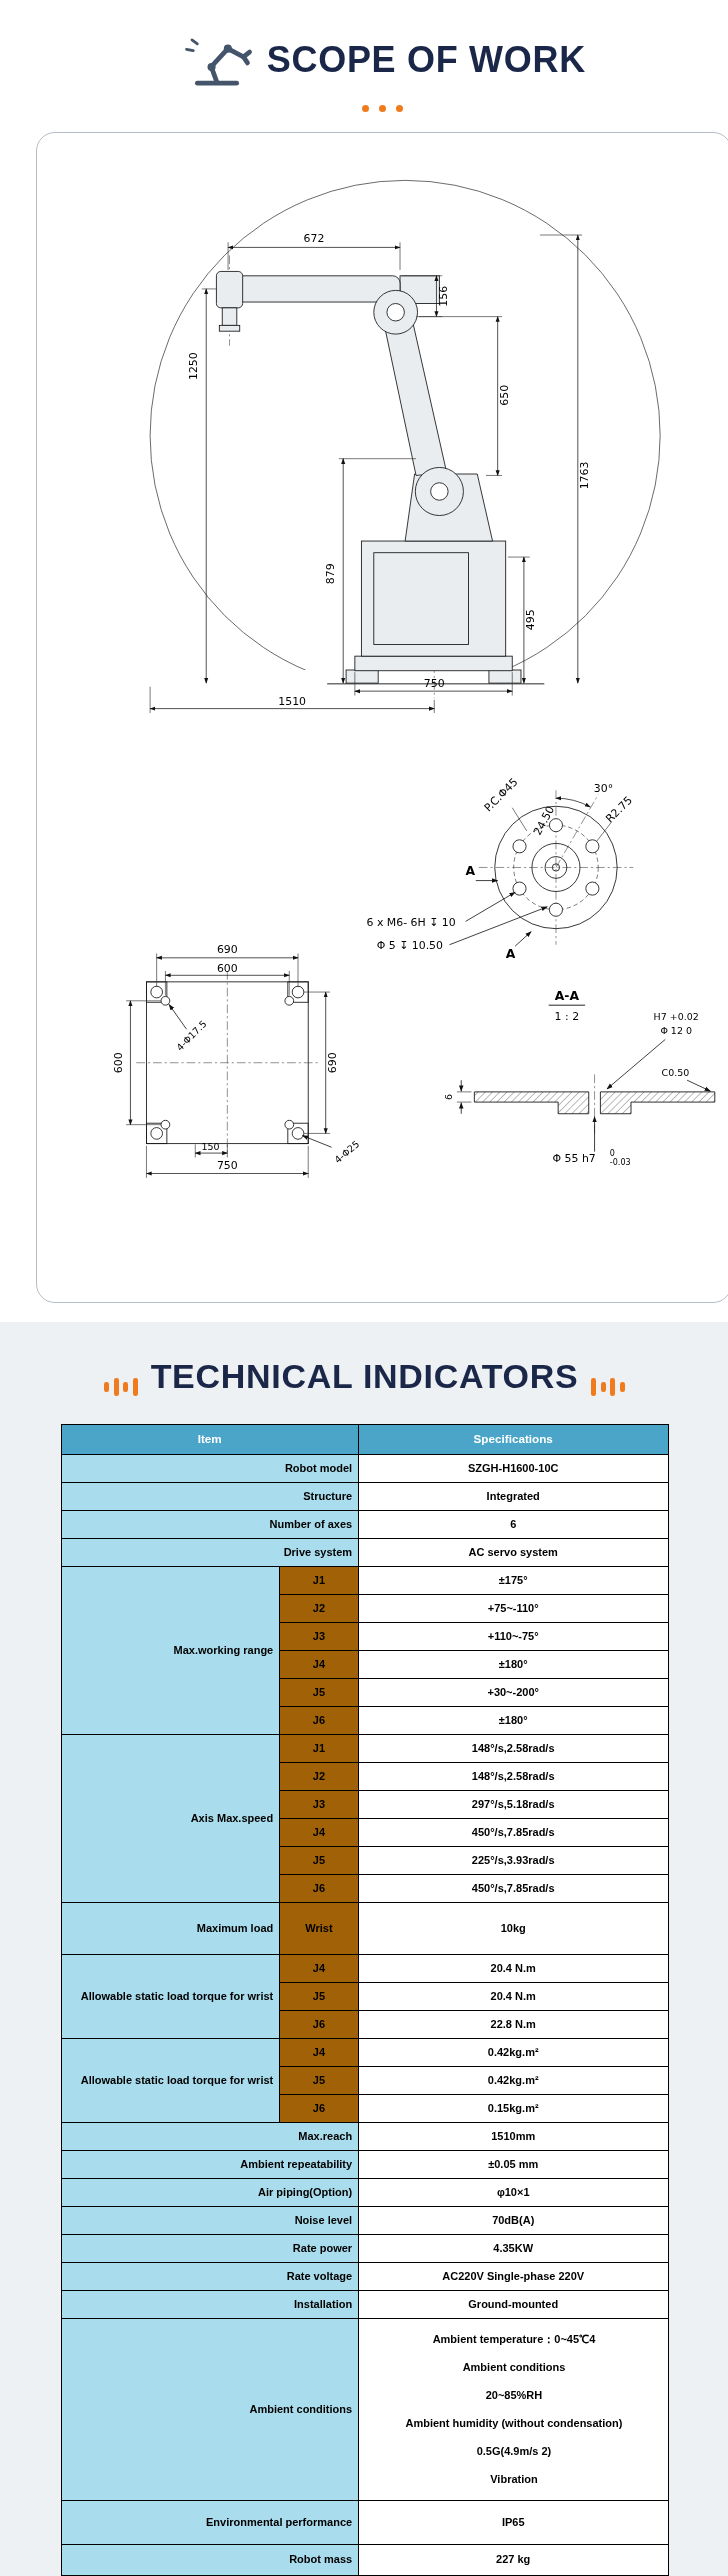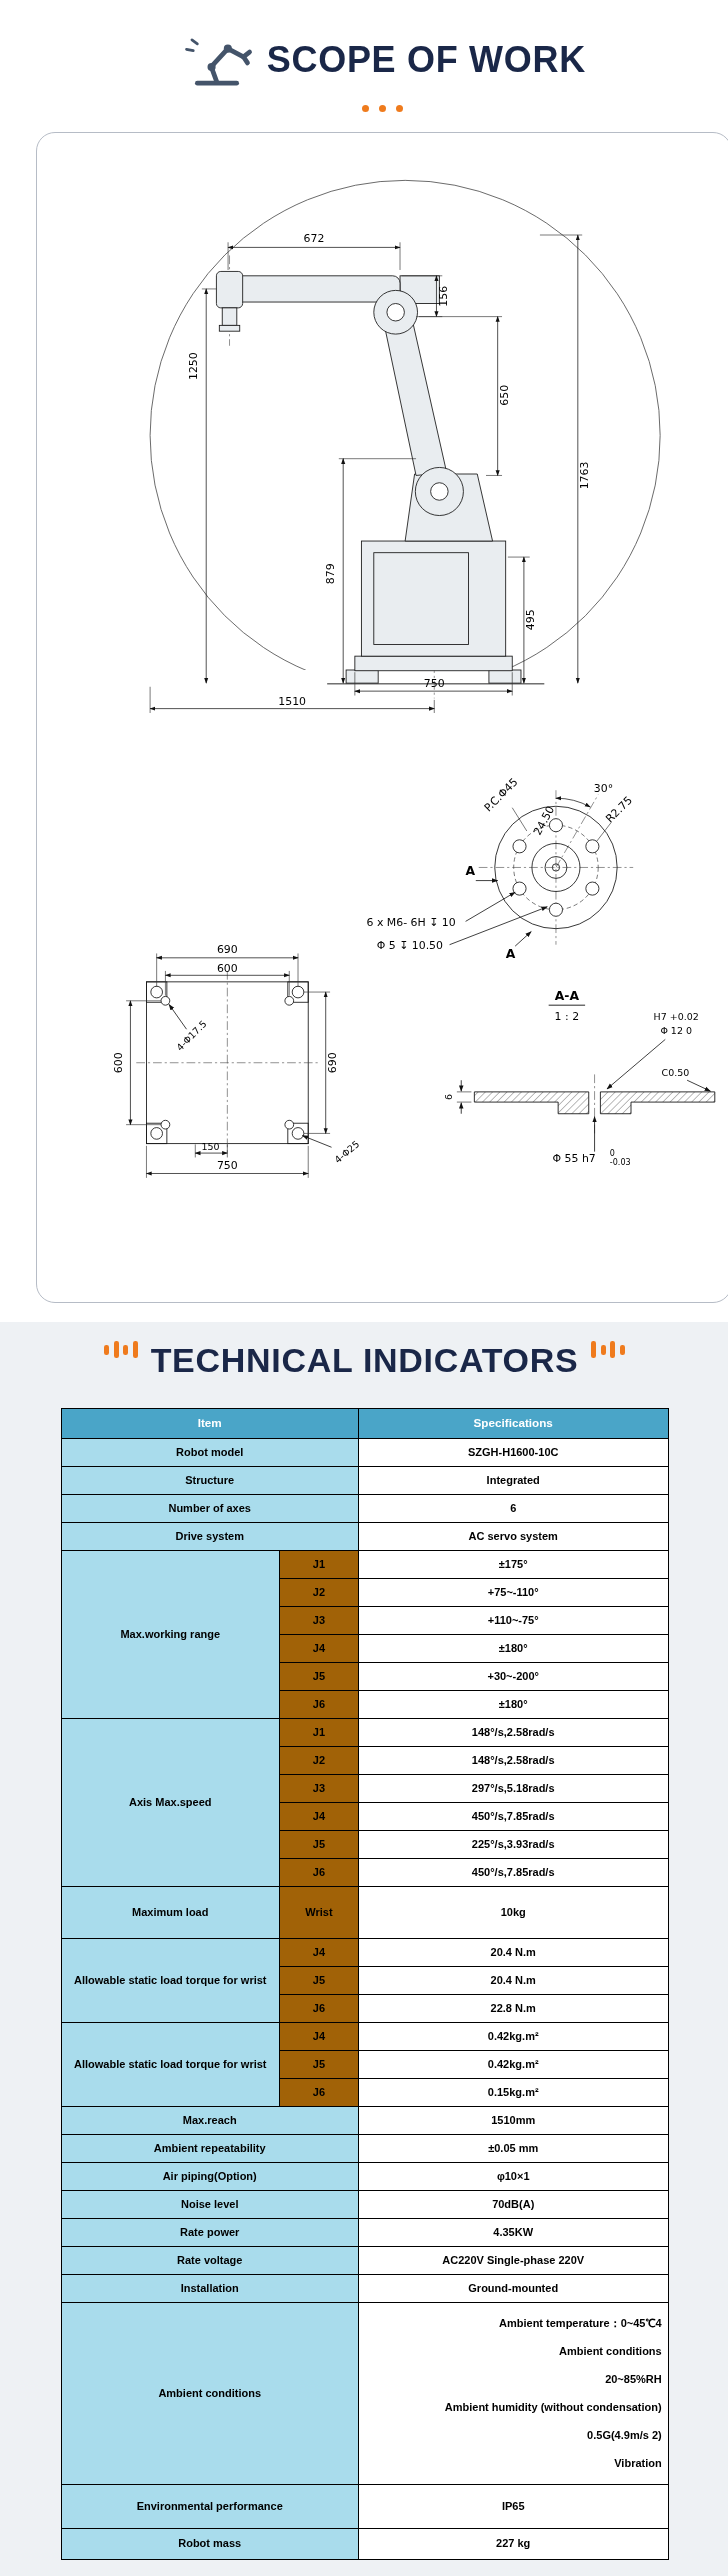--- a/index.html
+++ b/index.html
@@ -10,40 +10,40 @@
   .top-section{background:#ffffff;flex:none;padding-bottom:19px;padding-left:36px;}
   .scope-header{display:flex;align-items:center;justify-content:center;gap:11.7px;padding-top:29px;}
   .scope-title{font-weight:800;font-size:36px;color:#1a2748;letter-spacing:0.7px;font-family:"Liberation Sans",sans-serif;}
   .dots{display:flex;gap:9.5px;justify-content:center;margin-top:14.6px;}
   .dot{width:7.3px;height:7.3px;border-radius:50%;background:#ef7b1d;}
 
   .drawing-card{width:694px;height:1169px;margin:20px auto 0;border:0.7px solid #b6bcc6;border-radius:19px;background:#fff;overflow:hidden;}
 
   
   .bottom-section{background:#eef1f4;flex:1;padding-top:19px;}
-  .tech-header{display:flex;align-items:flex-start;justify-content:center;gap:13px;}
+  .tech-header{display:flex;align-items:flex-end;justify-content:center;gap:13px;margin-top:16px;}
   .tech-title{font-weight:800;font-size:34px;color:#1a2748;letter-spacing:0.7px;}
   .bars{display:flex;gap:4.4px;align-items:center;}
   .bar{width:5.1px;border-radius:2.2px;background:#ef7b1d;}
   .bar.s{height:10.2px}.bar.t{height:17.5px}
 
   
   .spec-table{width:608px;margin:28px auto 0;border-collapse:collapse;table-layout:fixed;background:#fff;border:1.5px solid #000;}
   .spec-table th,.spec-table td{border:0.7px solid #000;font-weight:700;font-size:11px;line-height:1.25;color:#000;padding:1.5px 5.8px;font-family:"Liberation Sans",sans-serif;}
   .spec-table th.h{background:#4aa5c8;color:#fff;height:26px;text-align:center;font-size:11.7px;}
-  td.item{background:#a9dcec;text-align:center;margin-left:12px;}
+  td.item{background:#a9dcec;text-align:right;margin-left:12px;}
   td.sub{background:#a16207;text-align:center;}
   td.val{background:#fff;text-align:center;}
   tr.std{height:28px;}
   tr.dbl{height:52px;}
   tr.amb{height:182px;}
   tr.env{height:44px;}
   tr.mass{height:31px;}
   td.val.left{text-align:left;}
-  .amb-line{height:28px;line-height:28px;text-align:right;padding-left:1.5px;}
+  .amb-line{height:28px;line-height:28px;text-align:center;padding-left:1.5px;}
 
   
   svg text{font-family:"DejaVu Sans",sans-serif;}
   .d{font-size:15px;fill:#000;}
   .db{font-size:17px;font-weight:bold;fill:#000;}
   .ds{font-size:13px;fill:#000;}
   .dxs{font-size:11px;fill:#000;}
   .ln{stroke:#1a1a1a;stroke-width:1.3;fill:none;}
   .lnf{stroke:#1a1a1a;stroke-width:1.2;fill:#e9edf0;}
   .lnw{stroke:#1a1a1a;stroke-width:1.2;fill:#fff;}

